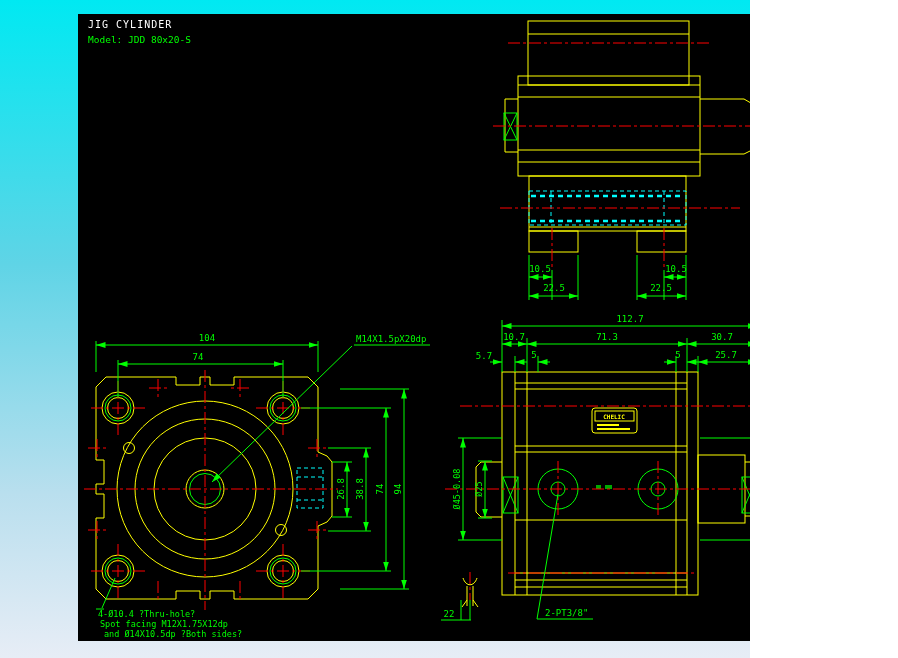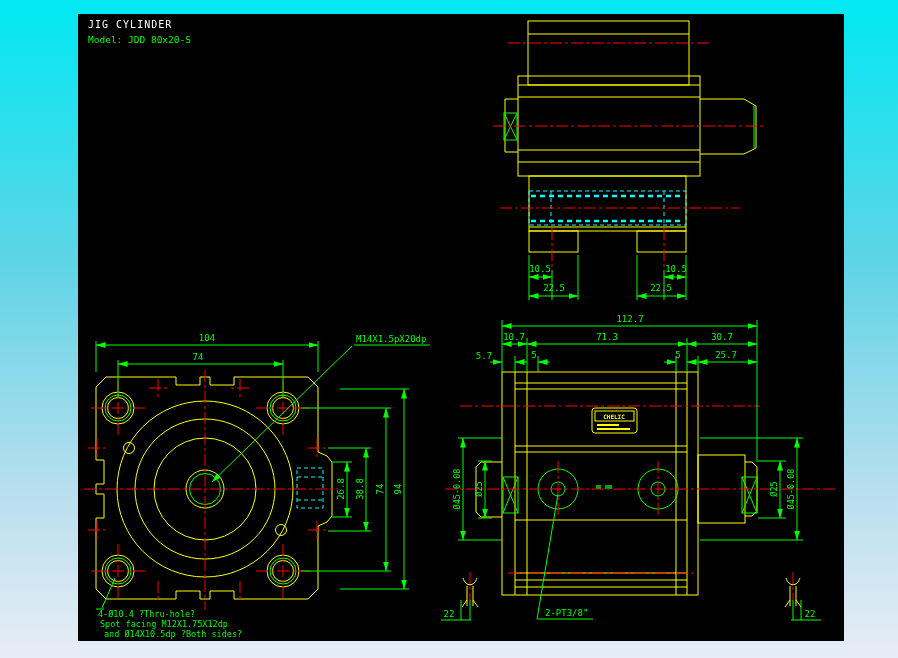--- a/index.html
+++ b/index.html
@@ -1,16 +1,16 @@
 <!DOCTYPE html>
 <html><head>
 <meta charset="utf-8">
 <style>
   html,body{margin:0;padding:0;}
-  .stage{position:relative;width:898px;height:658px;overflow:hidden;
+  .stage{position:relative;width:750px;height:658px;overflow:hidden;
     background:linear-gradient(180deg,#00e9f2 0%,#5fd4e6 40%,#b9dfee 75%,#e7edf6 100%);
     font-family:"DejaVu Sans Mono",monospace;}
   svg{position:absolute;left:0;top:0;}
   .ly{stroke:#ffff00;fill:none;stroke-width:1;}
   .lg{stroke:#00ff00;fill:none;stroke-width:1;}
   .lr{stroke:#ff0000;fill:none;stroke-width:1;stroke-dasharray:12 3 3 3;}
   .lc{stroke:#00ffff;fill:none;stroke-width:1;stroke-dasharray:4 3;}
   .lcb{stroke:#00ffff;fill:none;stroke-width:2.4;stroke-dasharray:5 4;}
   .t{fill:#00ff00;font-family:"DejaVu Sans Mono",monospace;font-size:9px;}
   .ts{fill:#00ff00;font-family:"DejaVu Sans Mono",monospace;font-size:8.5px;}

